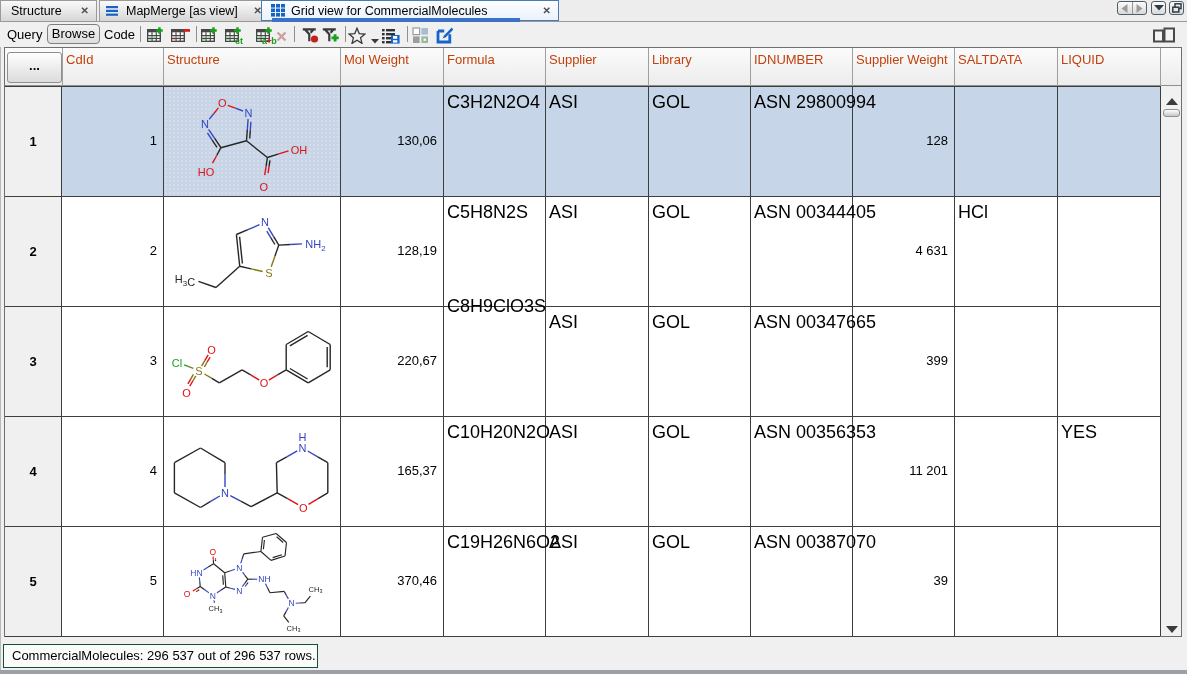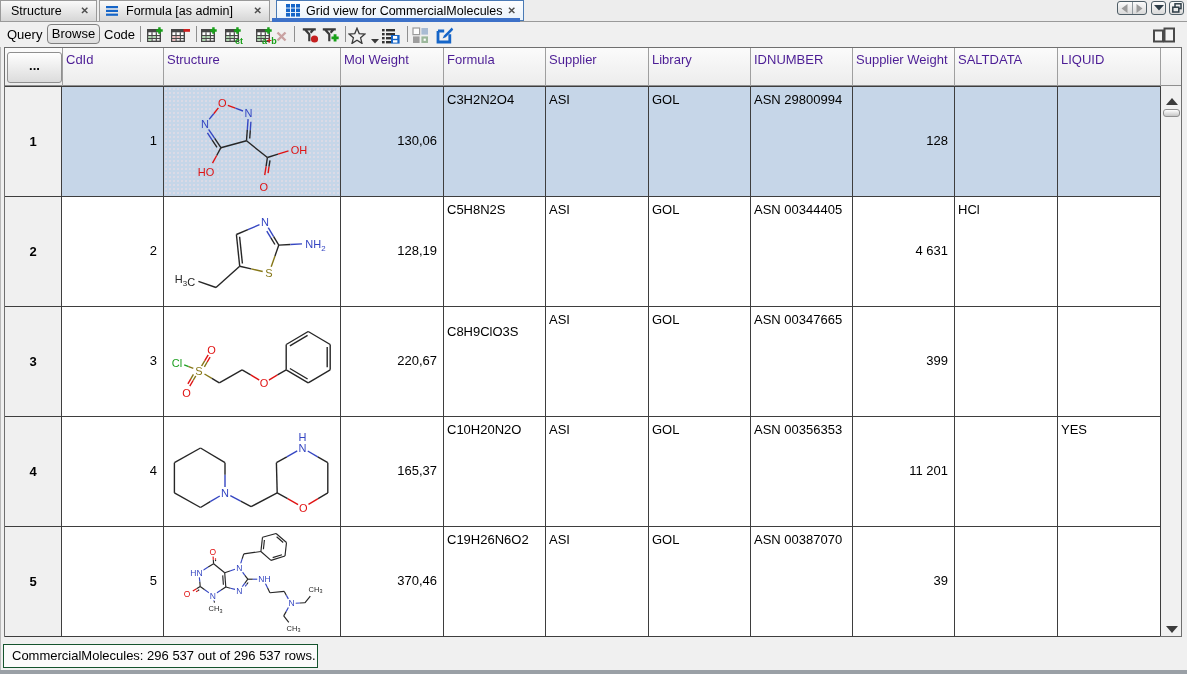--- a/index.html
+++ b/index.html
@@ -1,46 +1,46 @@
 <!DOCTYPE html>
 <html><head><meta charset="utf-8"><style>
 
 *{margin:0;padding:0;box-sizing:border-box}
 html,body{width:1187px;height:674px;overflow:hidden}
 body{font-family:"Liberation Sans",sans-serif;background:#f0f0f0;position:relative;font-size:13px;color:#000}
 .abs{position:absolute}
 .tab{position:absolute;top:0;height:21px;background:linear-gradient(#fafafa,#d6d6d6);border:1px solid #9a9a9a;border-bottom:none;display:flex;align-items:center;font-size:12.5px}
 .tab .x{color:#4d4d4d;font-size:10px;font-weight:bold;position:absolute;right:7px;top:4px}
 .tabtxt{white-space:nowrap}
-.hdrlbl{position:absolute;top:52px;font-size:13px;color:#4c1d95}
-.cellTL{position:absolute;font-size:13px;padding:0;white-space:nowrap}
+.hdrlbl{position:absolute;top:52px;font-size:13px;color:#c2410c}
+.cellTL{position:absolute;font-size:18px;padding:0;white-space:nowrap}
 .cellMR{position:absolute;font-size:13px;text-align:right;white-space:nowrap}
 .rowhdr{position:absolute;background:#f0f0f0;text-align:center;font-weight:bold;font-size:13px}
 .sep{position:absolute;top:26px;width:1px;height:16px;background:#8f8f8f}
 
 </style></head><body>
 <div class="abs" style="left:0;top:0;width:1px;height:674px;background:#8a8a8a"></div>
 <div class="abs" style="left:1186;top:0;width:1px;height:674px;background:#b9b9b9"></div>
 <div class="abs" style="left:0;top:670px;width:1187px;height:4px;background:#9aa0a6"></div>
 <div class="abs" style="left:0;top:0;width:1187px;height:22px;background:#ededed"></div>
 <div class="abs" style="left:0;top:21px;width:1187px;height:1px;background:#9a9a9a"></div>
 <div class="tab" style="left:0px;width:97px">
     <span class="tabtxt" style="padding-left:10px">Structure</span>
     <span class="x">✕</span>
   </div>
 <div class="tab" style="left:99px;width:171px">
     <svg width="12" height="10" style="margin:0 8px 0 6px">
       <rect x="0" y="0" width="12" height="2.2" fill="#1565c8"></rect>
       <rect x="0" y="3.8" width="12" height="2.2" fill="#1565c8"></rect>
       <rect x="0" y="7.6" width="12" height="2.2" fill="#1565c8"></rect>
     </svg>
-    <span class="tabtxt">Formula [as admin]</span>
+    <span class="tabtxt">MapMerge [as view]</span>
     <span class="x">✕</span>
   </div>
-<div class="tab" style="left:276px;width:248px;background:linear-gradient(#fdfeff,#e9f2fb);border:1px solid #4a7ab5;z-index:3">
+<div class="tab" style="left:261px;width:298px;background:linear-gradient(#fdfeff,#e9f2fb);border:1px solid #4a7ab5;z-index:3">
     <svg width="14" height="13" style="margin:0 6px 0 9px">
       <rect x="0" y="0.0" width="4" height="3.6" fill="#1565c8"></rect>
       <rect x="5" y="0.0" width="4" height="3.6" fill="#1565c8"></rect>
       <rect x="10" y="0.0" width="4" height="3.6" fill="#1565c8"></rect>
       <rect x="0" y="4.5" width="4" height="3.6" fill="#1565c8"></rect>
       <rect x="5" y="4.5" width="4" height="3.6" fill="#1565c8"></rect>
       <rect x="10" y="4.5" width="4" height="3.6" fill="#1565c8"></rect>
       <rect x="0" y="9.0" width="4" height="3.6" fill="#1565c8"></rect>
       <rect x="5" y="9.0" width="4" height="3.6" fill="#1565c8"></rect>
       <rect x="10" y="9.0" width="4" height="3.6" fill="#1565c8"></rect>
@@ -250,21 +250,21 @@
 <div class="cellMR" style="left:64px;top:243px;width:93px">2</div>
 <div class="cellMR" style="left:342px;top:243px;width:95px">128,19</div>
 <div class="cellTL" style="left:447px;top:202px">C5H8N2S</div>
 <div class="cellTL" style="left:549px;top:202px">ASI</div>
 <div class="cellTL" style="left:652px;top:202px">GOL</div>
 <div class="cellTL" style="left:754px;top:202px">ASN 00344405</div>
 <div class="cellMR" style="left:854px;top:243px;width:94px">4 631</div>
 <div class="cellTL" style="left:958px;top:202px">HCl</div>
 <div class="cellMR" style="left:64px;top:353px;width:93px">3</div>
 <div class="cellMR" style="left:342px;top:353px;width:95px">220,67</div>
-<div class="cellTL" style="left:447px;top:324px">C8H9ClO3S</div>
+<div class="cellTL" style="left:447px;top:296px">C8H9ClO3S</div>
 <div class="cellTL" style="left:549px;top:312px">ASI</div>
 <div class="cellTL" style="left:652px;top:312px">GOL</div>
 <div class="cellTL" style="left:754px;top:312px">ASN 00347665</div>
 <div class="cellMR" style="left:854px;top:353px;width:94px">399</div>
 <div class="cellMR" style="left:64px;top:463px;width:93px">4</div>
 <div class="cellMR" style="left:342px;top:463px;width:95px">165,37</div>
 <div class="cellTL" style="left:447px;top:422px">C10H20N2O</div>
 <div class="cellTL" style="left:549px;top:422px">ASI</div>
 <div class="cellTL" style="left:652px;top:422px">GOL</div>
 <div class="cellTL" style="left:754px;top:422px">ASN 00356353</div>

